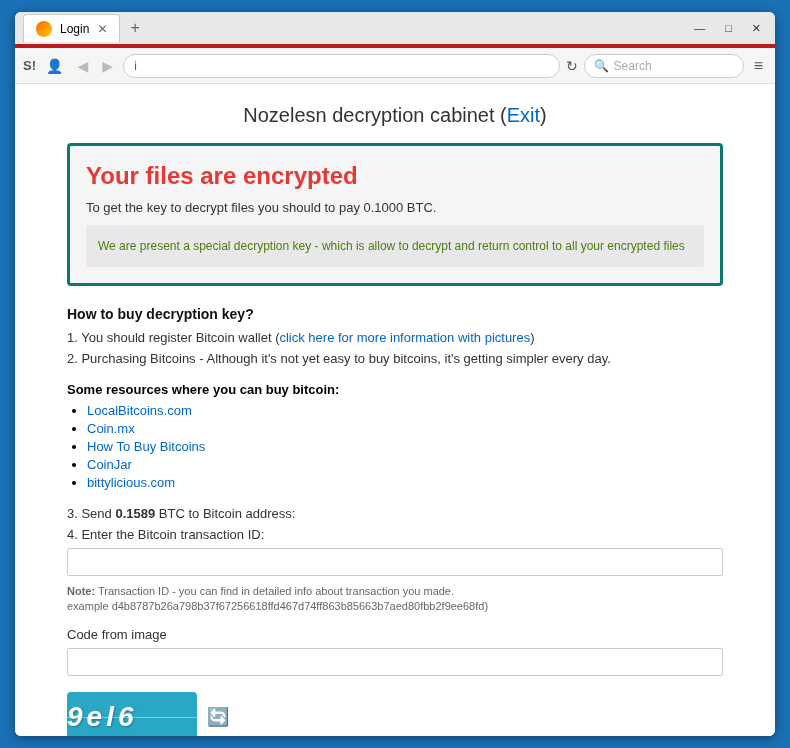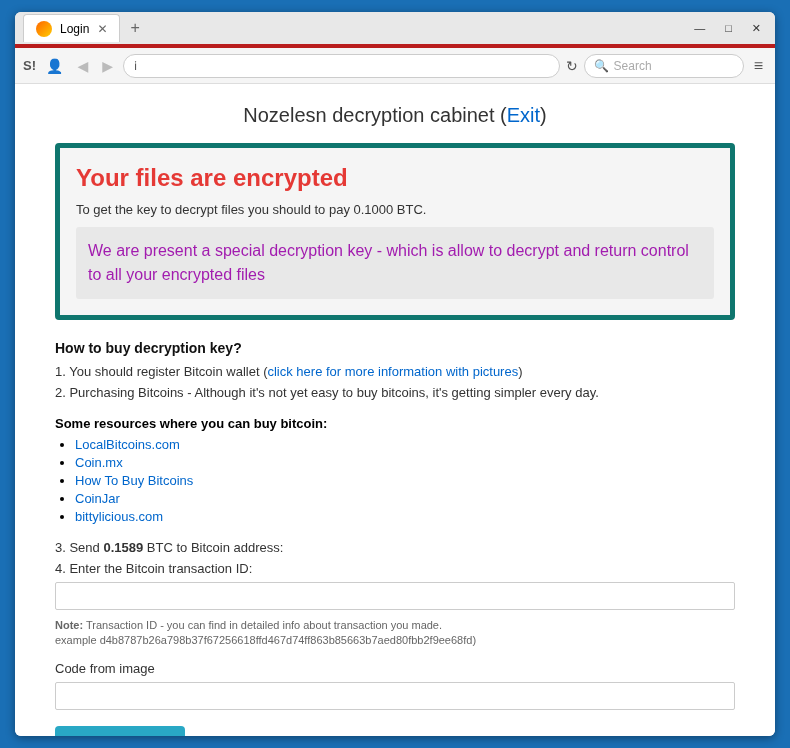--- a/index.html
+++ b/index.html
@@ -134,38 +134,38 @@
       color: #555;
       cursor: pointer;
       padding: 2px 4px;
     }
 
     
     .page-content {
       background: #fff;
       height: calc(724px - 72px);
       overflow-y: auto;
-      padding: 20px 40px;
+      padding: 20px 52px;
     }
 
     .page-title {
       text-align: center;
       font-size: 20px;
       color: #333;
       margin-bottom: 16px;
     }
 
     .exit-link {
       color: #0066cc;
       cursor: pointer;
     }
 
     .alert-box {
       background: #f5f5f5;
-      border: 5px solid #0f766e;
+      border: 3px solid #0f766e;
       border-radius: 4px;
       padding: 16px;
       margin-bottom: 20px;
     }
 
     .encrypted-heading {
       color: #e53935;
       font-size: 24px;
       font-weight: bold;
       margin-bottom: 10px;
@@ -174,22 +174,22 @@
     .decrypt-text {
       color: #333;
       font-size: 13px;
       margin-bottom: 10px;
     }
 
     .key-info {
       background: #e8e8e8;
       padding: 12px;
       border-radius: 3px;
-      font-size: 16px;
-      color: #a21caf;
+      font-size: 12px;
+      color: #4d7c0f;
       line-height: 1.5;
     }
 
     .section-heading {
       font-weight: bold;
       font-size: 14px;
       margin-bottom: 8px;
       color: #111;
     }
 

